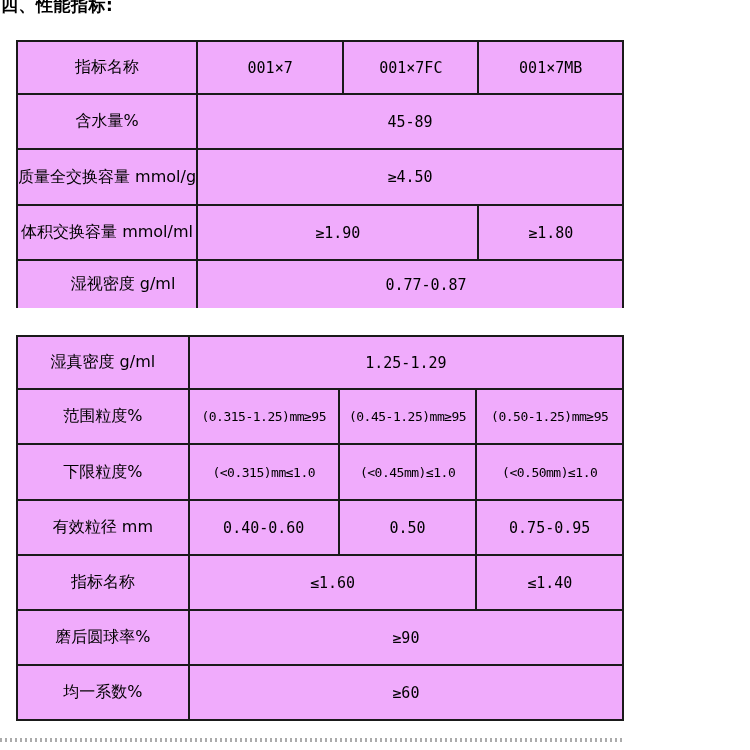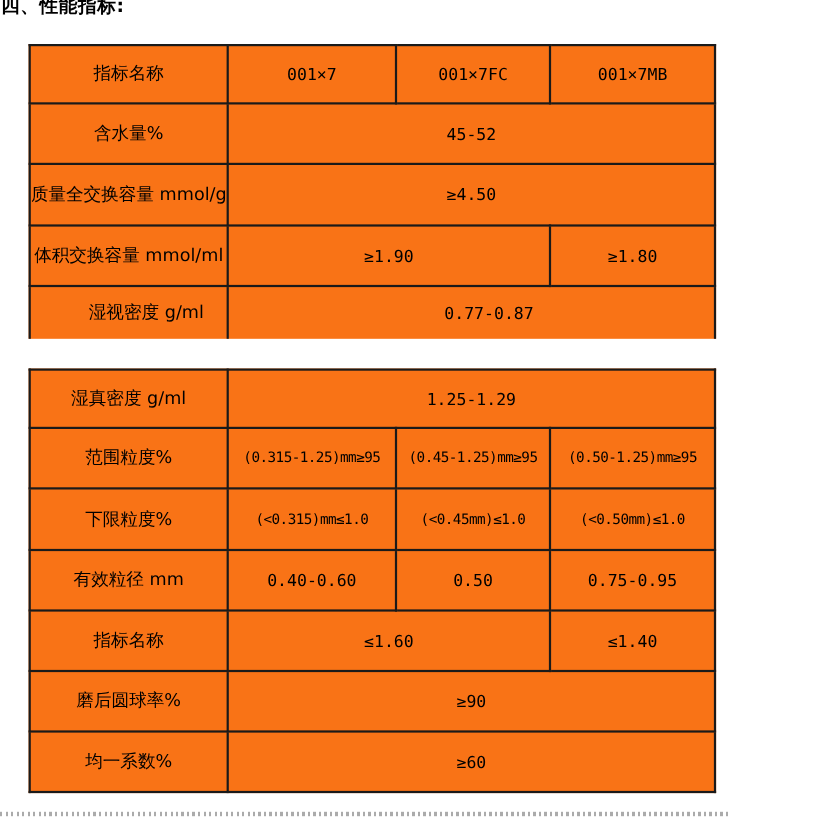--- a/index.html
+++ b/index.html
@@ -1,41 +1,41 @@
 <!DOCTYPE html>
 <html><head>
 <meta charset="utf-8">
 <style>
   * { margin: 0; padding: 0; box-sizing: border-box; }
   html, body { background: #ffffff; }
   .canvas {
     position: relative;
-    width: 750px;
+    width: 624px;
     height: 750px;
     background: #ffffff;
     overflow: hidden;
     font-family: "DejaVu Sans", sans-serif;
     color: #000000;
   }
   .title {
     position: absolute;
     top: -6px;
     left: 1px;
     font-size: 17px;
     font-weight: bold;
     letter-spacing: 0.5px;
     color: #000000;
     white-space: nowrap;
   }
   table.t {
     position: absolute;
-    left: 26px;
+    left: 16px;
     border-collapse: collapse;
     table-layout: fixed;
-    background: #f97316;
+    background: #f0abfc;
   }
   table.t td {
     border: 2px solid #1a1a1a;
     text-align: center;
     vertical-align: middle;
     padding: 0;
     overflow: hidden;
     white-space: nowrap;
   }
   col.c1 { width: 180px; }
@@ -93,21 +93,21 @@
       </colgroup>
     <tbody>
         <tr>
       <td class="lab">指标名称</td>
       <td class="val">001×7</td>
       <td class="val">001×7FC</td>
       <td class="val">001×7MB</td>
     </tr>
     <tr>
       <td class="lab">含水量%</td>
-      <td class="val" colspan="3">45-52</td>
+      <td class="val" colspan="3">45-89</td>
     </tr>
     <tr>
       <td class="lab">质量全交换容量 mmol/g</td>
       <td class="val" colspan="3">≥4.50</td>
     </tr>
     <tr>
       <td class="lab">体积交换容量 mmol/ml</td>
       <td class="val" colspan="2">≥1.90</td>
       <td class="val">≥1.80</td>
     </tr>

